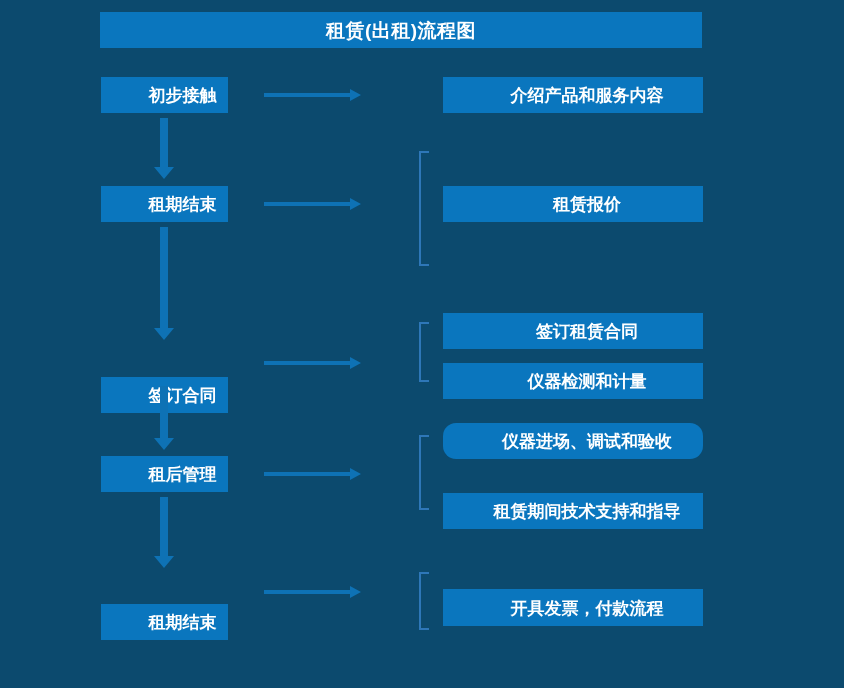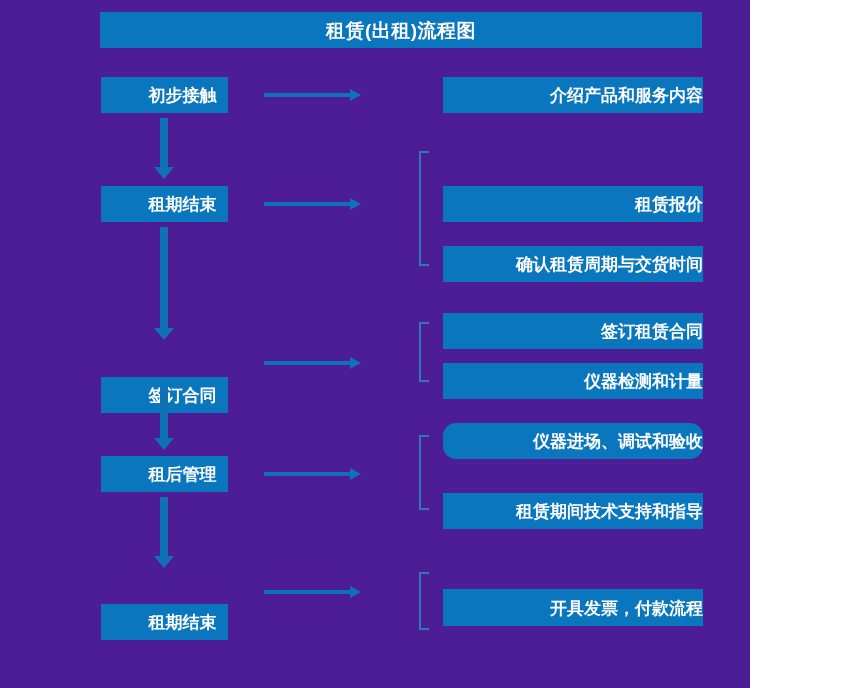--- a/index.html
+++ b/index.html
@@ -6,23 +6,23 @@
   html, body {
     margin: 0;
     padding: 0;
     background: #ffffff;
   }
   body {
     font-family: "Liberation Sans", "DejaVu Sans", sans-serif;
   }
   #canvas {
     position: relative;
-    width: 750px;
+    width: 844px;
     height: 688px;
-    background: #4c1d95;
+    background: #0c4a6e;
     overflow: hidden;
   }
   .title-bar {
     position: absolute;
     left: 100px;
     top: 12px;
     width: 602px;
     height: 36px;
     background: #0A76BE;
     display: flex;
@@ -56,21 +56,21 @@
   }
   .node.stage {
     left: 101px;
     width: 127px;
     justify-content: center;
   }
   .node.detail {
     left: 443px;
     width: 260px;
     padding-left: 28px;
-    justify-content: flex-end;
+    justify-content: center;
   }
 
   
   .arrow-right {
     position: absolute;
     left: 264px;
     width: 98px;
     height: 14px;
   }
   .arrow-down {
@@ -112,23 +112,20 @@
   <div class="node stage" style="top:580px;margin-top:24px;">
     <span class="node-label">租期结束</span>
   </div>
 
   <div class="node detail" style="top:77px;">
     <span class="node-label">介绍产品和服务内容</span>
   </div>
   <div class="node detail" style="top:186px;">
     <span class="node-label">租赁报价</span>
   </div>
-  <div class="node detail" style="top:246px;">
-    <span class="node-label">确认租赁周期与交货时间</span>
-  </div>
   <div class="node detail" style="top:313px;">
     <span class="node-label">签订租赁合同</span>
   </div>
   <div class="node detail" style="top:363px;">
     <span class="node-label">仪器检测和计量</span>
   </div>
   <div class="node detail" style="top:423px;border-radius:13px;">
     <span class="node-label">仪器进场、调试和验收</span>
   </div>
   <div class="node detail" style="top:493px;">

